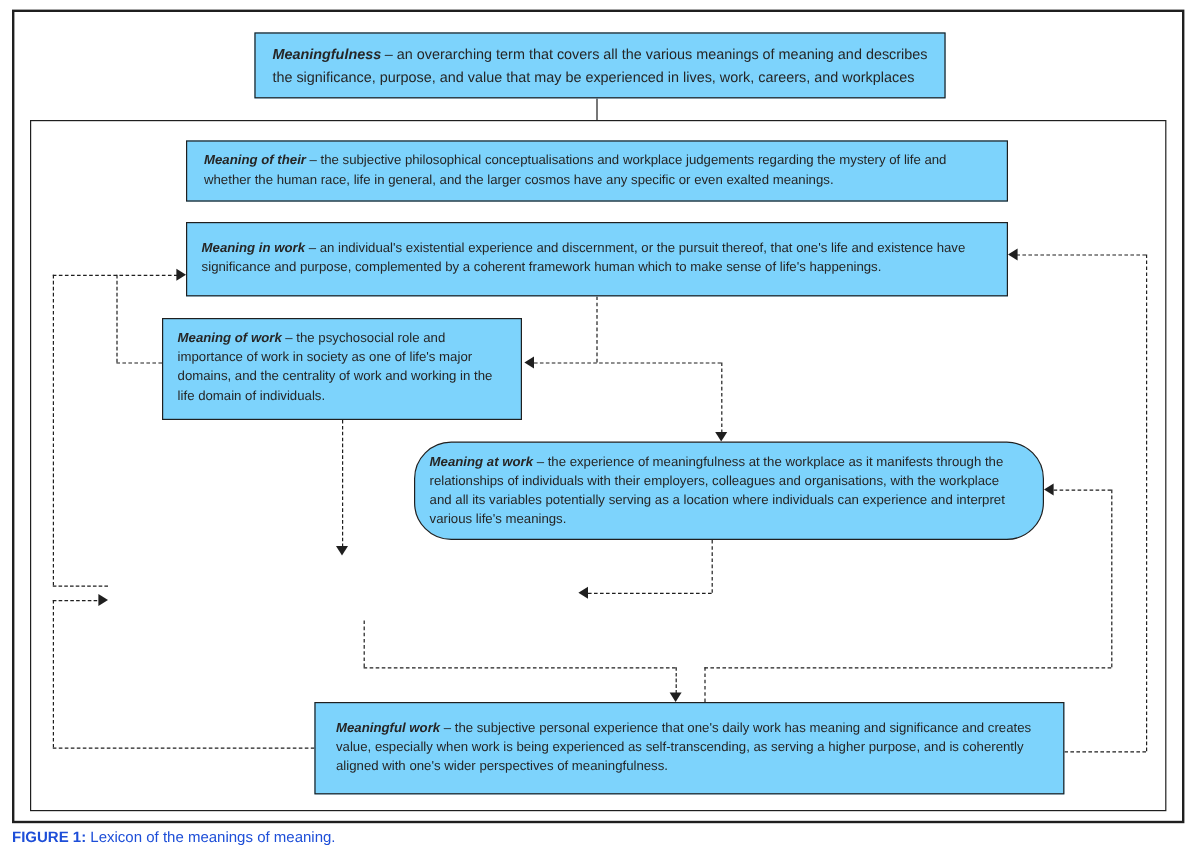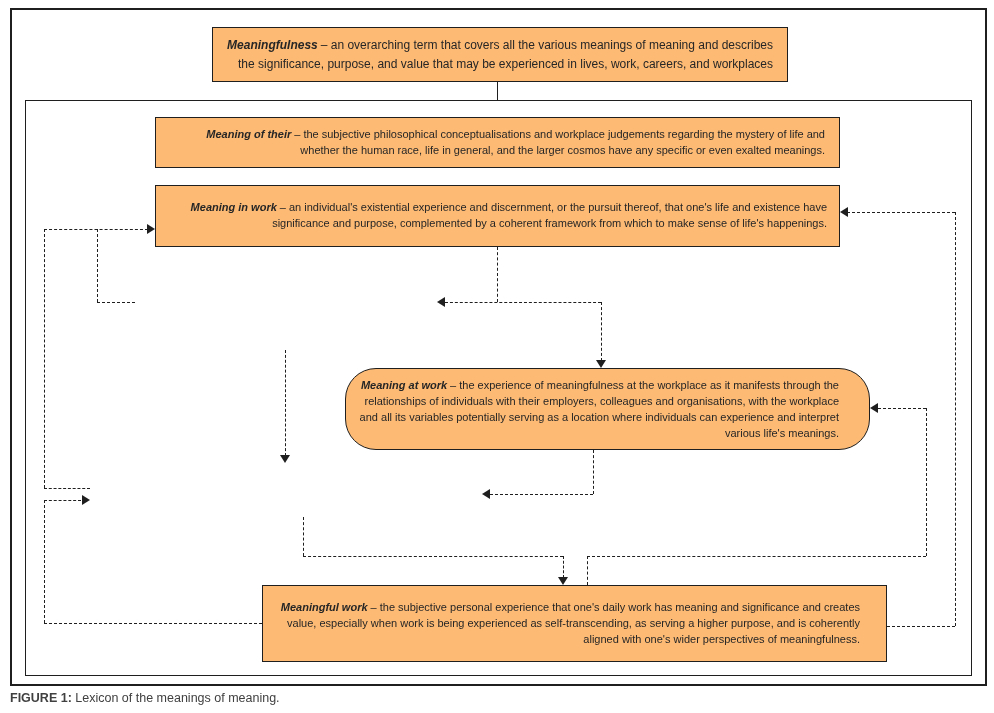--- a/index.html
+++ b/index.html
@@ -6,32 +6,32 @@
   #canvas{
     position:relative;width:994px;height:713px;background:#ffffff;
     font-family:"Liberation Sans","DejaVu Sans",sans-serif;color:#262626;
     overflow:hidden;
   }
   .rect{position:absolute;background:transparent;}
   .outer{border:2px solid #1f1f1f;}
   .inner{border:1.5px solid #1f1f1f;}
   .box{
     position:absolute;box-sizing:border-box;border:1.6px solid #1f1f1f;
-    background:#fdba74;font-size:11px;line-height:16px;text-align:right;
+    background:#7dd3fc;font-size:11px;line-height:16px;text-align:left;
   }
   .term{font-weight:bold;font-style:italic;margin-right:3px;}
   .desc{font-style:normal;}
   .h{position:absolute;height:0;border-top:1.4px dashed #1f1f1f;}
   .v{position:absolute;width:0;border-left:1.4px dashed #1f1f1f;}
   .sv{position:absolute;width:0;border-left:1.6px solid #1f1f1f;}
   .ar,.al,.ad{position:absolute;width:0;height:0;}
   .ar{border-left:8px solid #1f1f1f;border-top:5px solid transparent;border-bottom:5px solid transparent;}
   .al{border-right:8px solid #1f1f1f;border-top:5px solid transparent;border-bottom:5px solid transparent;}
   .ad{border-top:8px solid #1f1f1f;border-left:5px solid transparent;border-right:5px solid transparent;}
-  .caption{position:absolute;left:10px;top:691px;font-size:12.5px;color:#404040;}
+  .caption{position:absolute;left:10px;top:691px;font-size:12.5px;color:#1d4ed8;}
   .caption b{font-weight:bold;}
 </style>
 </head>
 <body>
 
 <div id="canvas">
 
   <div class="rect outer" style="left:10px;top:8px;width:973px;height:674px;"></div>
   <div class="rect inner" style="left:25px;top:100px;width:945px;height:574px;"></div>
 
@@ -74,23 +74,26 @@
 
   <div class="box" style="left:212px;top:27px;width:576px;height:55px;padding:8px 14px;font-size:12px;line-height:19px;">
     <span class="term">Meaningfulness</span><span class="desc">– an overarching term that covers all the various meanings of meaning and describes the significance, purpose, and value that may be experienced in lives, work, careers, and workplaces</span>
   </div>
 
   <div class="box" style="left:155px;top:117px;width:685px;height:51px;padding:8px 14px;">
     <span class="term">Meaning of their</span><span class="desc">– the subjective philosophical conceptualisations and workplace judgements regarding the mystery of life and whether the human race, life in general, and the larger cosmos have any specific or even exalted meanings.</span>
   </div>
 
   <div class="box" style="left:155px;top:185px;width:685px;height:62px;padding:13px 12px;">
-    <span class="term">Meaning in work</span><span class="desc">– an individual's existential experience and discernment, or the pursuit thereof, that one's life and existence have significance and purpose, complemented by a coherent framework from which to make sense of life's happenings.</span>
+    <span class="term">Meaning in work</span><span class="desc">– an individual's existential experience and discernment, or the pursuit thereof, that one's life and existence have significance and purpose, complemented by a coherent framework human which to make sense of life's happenings.</span>
   </div>
 
+  <div class="box" style="left:135px;top:265px;width:300px;height:85px;padding:8px 12px;">
+    <span class="term">Meaning of work</span><span class="desc">– the psychosocial role and importance of work in society as one of life's major domains, and the centrality of work and working in the life domain of individuals.</span>
+  </div>
 
   <div class="box" style="left:345px;top:368px;width:525px;height:82px;padding:8px 30px 8px 12px;border-radius:31px;">
     <span class="term">Meaning at work</span><span class="desc">– the experience of meaningfulness at the workplace as it manifests through the relationships of individuals with their employers, colleagues and organisations, with the workplace and all its variables potentially serving as a location where individuals can experience and interpret various life's meanings.</span>
   </div>
 
 
   <div class="box" style="left:262px;top:585px;width:625px;height:77px;padding:13px 26px 8px 17px;">
     <span class="term">Meaningful work</span><span class="desc">– the subjective personal experience that one's daily work has meaning and significance and creates value, especially when work is being experienced as self-transcending, as serving a higher purpose, and is coherently aligned with one's wider perspectives of meaningfulness.</span>
   </div>
 

